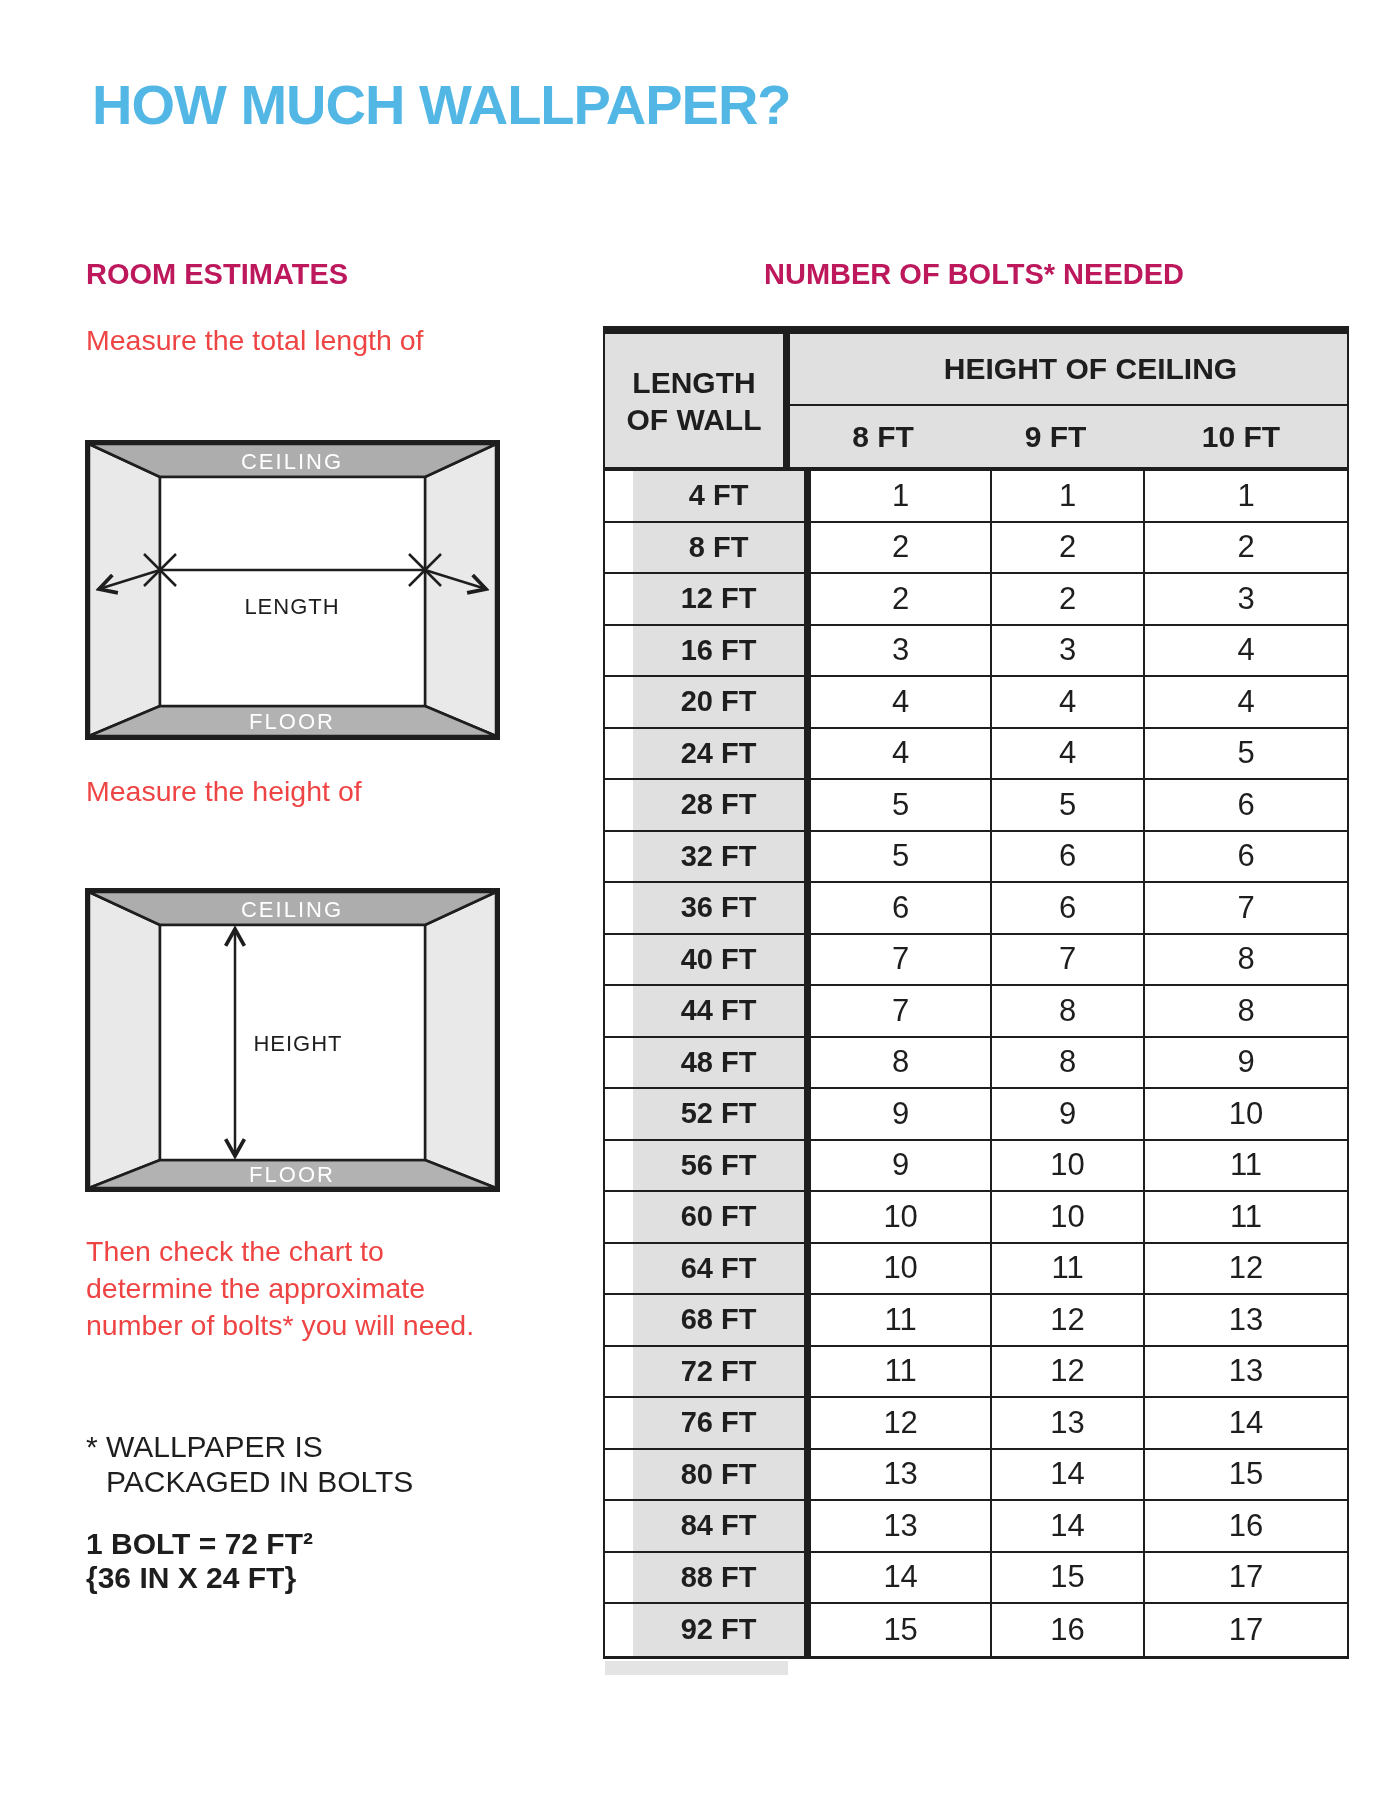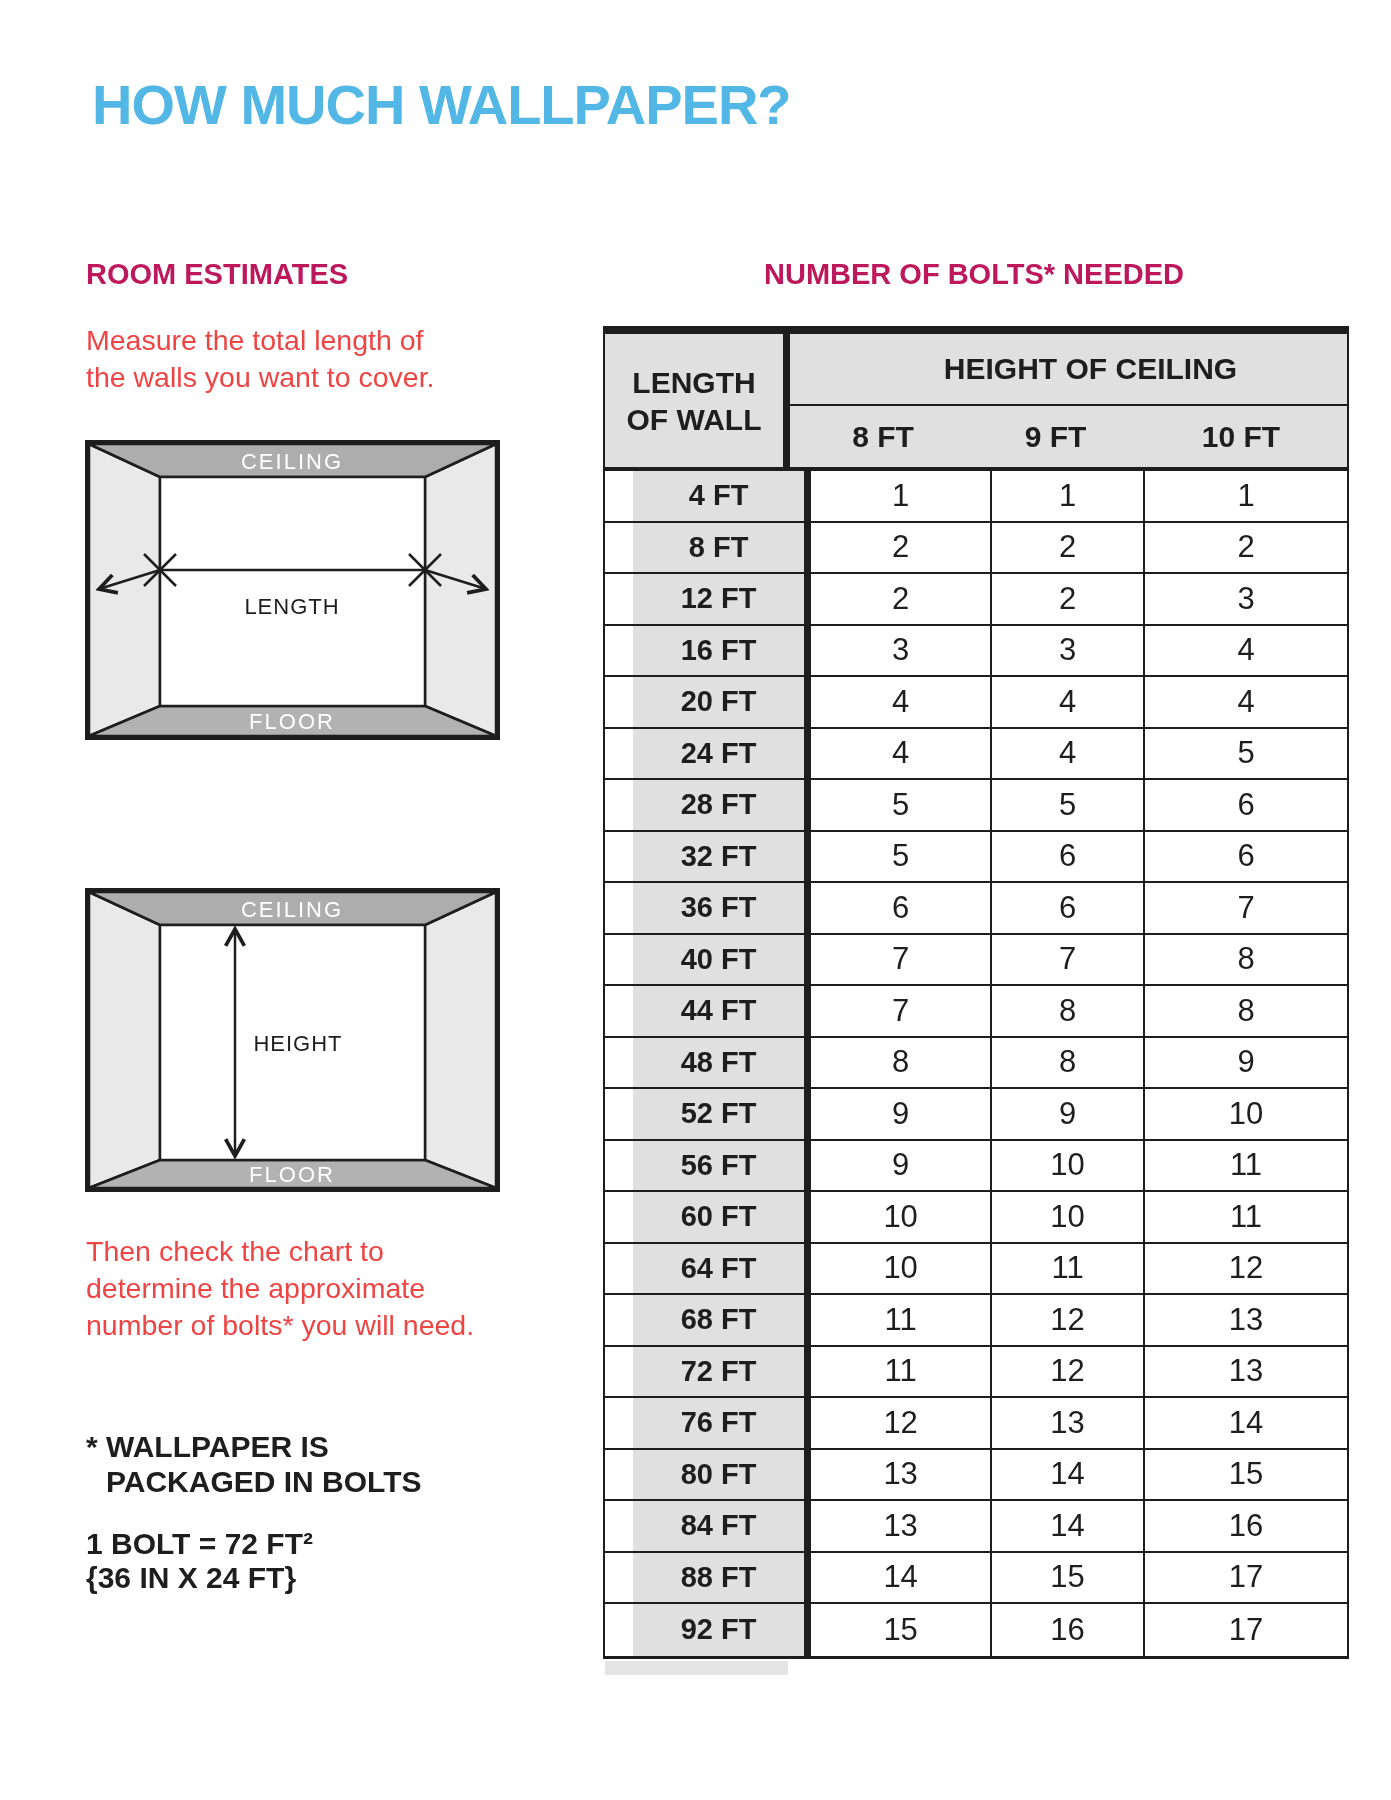--- a/index.html
+++ b/index.html
@@ -14,21 +14,21 @@
 
   .section-heading { font-size:29px; font-weight:bold; color:#be185d; }
   .room-estimates { left:86px; top:258px; }
   .bolts-heading { left:603px; top:258px; width:742px; text-align:center; }
 
   .body-text { font-size:28.5px; line-height:37px; color:#ef4444; }
   .intro1 { left:86px; top:322px; }
   .intro2 { left:86px; top:773px; }
   .intro3 { left:86px; top:1233px; }
 
-  .foot-note { left:86px; top:1429px; font-size:30px; font-weight:bold; line-height:35px; }
+  .foot-note { left:86px; top:1429px; font-size:30px; font-weight:normal; line-height:35px; }
   .foot-note .indent { padding-left:20px; }
   .bolt-spec { left:86px; top:1527px; font-size:30px; font-weight:bold; line-height:34px; }
 
   .diagram1 { left:85px; top:440px; }
   .diagram2 { left:85px; top:888px; }
   svg text { font-family:"Liberation Sans","DejaVu Sans",sans-serif; }
 
   
   .bolt-table {
     position:absolute; left:603px; top:326px; width:742px;
@@ -63,21 +63,20 @@
 <body>
 
 <div class="page">
 
   <div class="abs title">HOW MUCH WALLPAPER?</div>
 
   <div class="abs section-heading room-estimates">ROOM ESTIMATES</div>
 
   <div class="abs body-text intro1">
     <div>Measure the total length of</div>
-    <div>the walls you want to cover.</div>
   </div>
 
   <svg class="abs diagram1" width="415" height="300" viewBox="0 0 415 300">
     <defs>
       <marker id="ah1" viewBox="0 0 12 12" refX="10" refY="6" markerWidth="9" markerHeight="9" orient="auto-start-reverse">
         <path d="M1,1 L10,6 L1,11" fill="none" stroke="#1E1E1E" stroke-width="2"></path>
       </marker>
     </defs>
     <rect x="2.5" y="2.5" width="410" height="295" fill="#ffffff" stroke="#1E1E1E" stroke-width="5"></rect>
     <polygon points="4,4 75,37 75,266 4,296" fill="#E9E9E9" stroke="#1E1E1E" stroke-width="2.5"></polygon>
@@ -93,20 +92,21 @@
       <line x1="59" y1="146" x2="91" y2="114"></line>
       <line x1="324" y1="114" x2="356" y2="146"></line>
       <line x1="324" y1="146" x2="356" y2="114"></line>
       <line x1="75" y1="130" x2="14" y2="149" marker-end="url(#ah1)"></line>
       <line x1="340" y1="130" x2="401" y2="149" marker-end="url(#ah1)"></line>
     </g>
     <text x="207" y="174" text-anchor="middle" font-size="22" letter-spacing="1" fill="#1E1E1E">LENGTH</text>
   </svg>
 
   <div class="abs body-text intro2">
+    <div>Measure the height of</div>
   </div>
 
   <svg class="abs diagram2" width="415" height="304" viewBox="0 0 415 304">
     <defs>
       <marker id="ah2" viewBox="0 0 12 12" refX="10" refY="6" markerWidth="9" markerHeight="9" orient="auto-start-reverse">
         <path d="M1,1 L10,6 L1,11" fill="none" stroke="#1E1E1E" stroke-width="2"></path>
       </marker>
     </defs>
     <rect x="2.5" y="2.5" width="410" height="299" fill="#ffffff" stroke="#1E1E1E" stroke-width="5"></rect>
     <polygon points="4,4 75,37 75,272 4,300" fill="#E9E9E9" stroke="#1E1E1E" stroke-width="2.5"></polygon>

